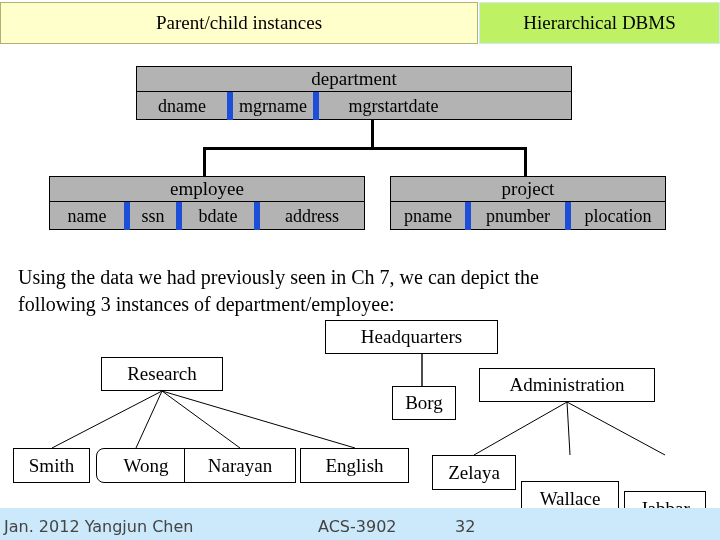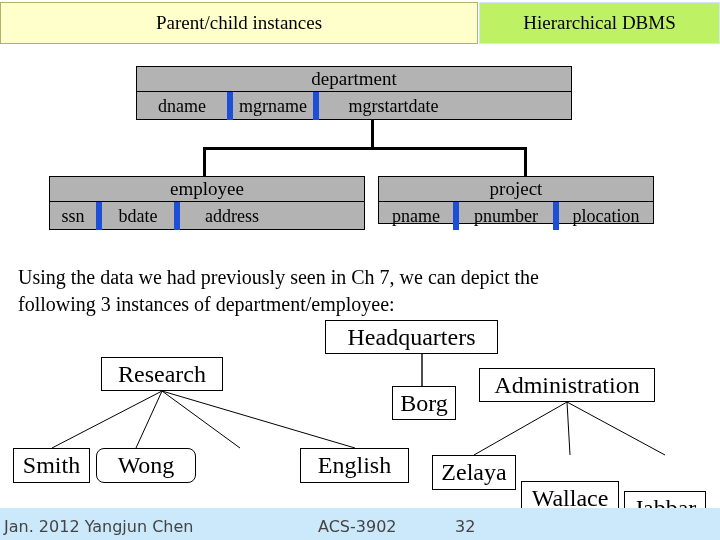--- a/index.html
+++ b/index.html
@@ -36,36 +36,36 @@
   .tbl .trow{display:flex;height:28px;box-sizing:border-box;}
   .tbl .cell{
     display:flex;align-items:center;justify-content:center;
     font-size:18px;color:#000;border-right:6px solid #1d4ed8;box-sizing:border-box;
     white-space:nowrap;
   }
   .tbl .cell:last-child{border-right:none;}
 
   #tbl-department{left:136px;top:66px;width:436px;height:54px;}
   #tbl-employee{left:49px;top:176px;width:316px;height:54px;}
-  #tbl-project{left:378px;top:176px;width:276px;height:48px;}
+  #tbl-project{left:390px;top:176px;width:276px;height:54px;}
 
   
   .thick{position:absolute;background:#000;}
 
   
   .para{
     position:absolute;left:18px;top:264px;width:690px;
     font-size:20px;line-height:27px;color:#000;
   }
 
   
   .ibox{
     position:absolute;border:1px solid #000;background:#fff;box-sizing:border-box;
     display:flex;align-items:center;justify-content:center;
-    font-size:24px;color:#000;white-space:nowrap;
+    font-size:19px;color:#000;white-space:nowrap;
   }
   #box-headquarters{left:325px;top:320px;width:173px;height:34px;}
   #box-research{left:101px;top:357px;width:122px;height:34px;}
   #box-borg{left:392px;top:386px;width:64px;height:34px;}
   #box-administration{left:479px;top:368px;width:176px;height:34px;}
 
   #box-smith{left:13px;top:448px;width:77px;height:35px;}
   #box-wong{left:96px;top:448px;width:100px;height:35px;border-radius:8px;}
   #box-narayan{left:184px;top:448px;width:112px;height:35px;}
   #box-english{left:300px;top:448px;width:109px;height:35px;}
@@ -102,20 +102,21 @@
     <div class="trow">
       <div class="cell" style="width:96px">dname</div>
       <div class="cell" style="width:86px">mgrname</div>
       <div class="cell" style="width:149px">mgrstartdate</div>
     </div>
   </div>
 
   <div class="tbl" id="tbl-employee">
     <div class="thead">employee</div>
     <div class="trow">
+      <div class="cell" style="width:80px">name</div>
       <div class="cell" style="width:52px">ssn</div>
       <div class="cell" style="width:78px">bdate</div>
       <div class="cell" style="width:104px">address</div>
     </div>
   </div>
 
   <div class="tbl" id="tbl-project">
     <div class="thead">project</div>
     <div class="trow">
       <div class="cell" style="width:80px">pname</div>
@@ -148,20 +149,21 @@
     <line x1="567" y1="402" x2="665" y2="455" stroke="#000" stroke-width="1"></line>
   </svg>
 
   <div class="ibox" id="box-headquarters">Headquarters</div>
   <div class="ibox" id="box-research">Research</div>
   <div class="ibox" id="box-borg">Borg</div>
   <div class="ibox" id="box-administration">Administration</div>
 
   <div class="ibox" id="box-smith">Smith</div>
   <div class="ibox" id="box-wong">Wong</div>
+  <div class="ibox" id="box-narayan">Narayan</div>
   <div class="ibox" id="box-english">English</div>
   <div class="ibox" id="box-zelaya">Zelaya</div>
   <div class="ibox" id="box-wallace">Wallace</div>
   <div class="ibox" id="box-jabbar">Jabbar</div>
 
   <div class="footer">
     <span id="footer-author">Jan. 2012 Yangjun Chen</span>
     <span id="footer-course">ACS-3902</span>
     <span id="footer-page">32</span>
   </div>

